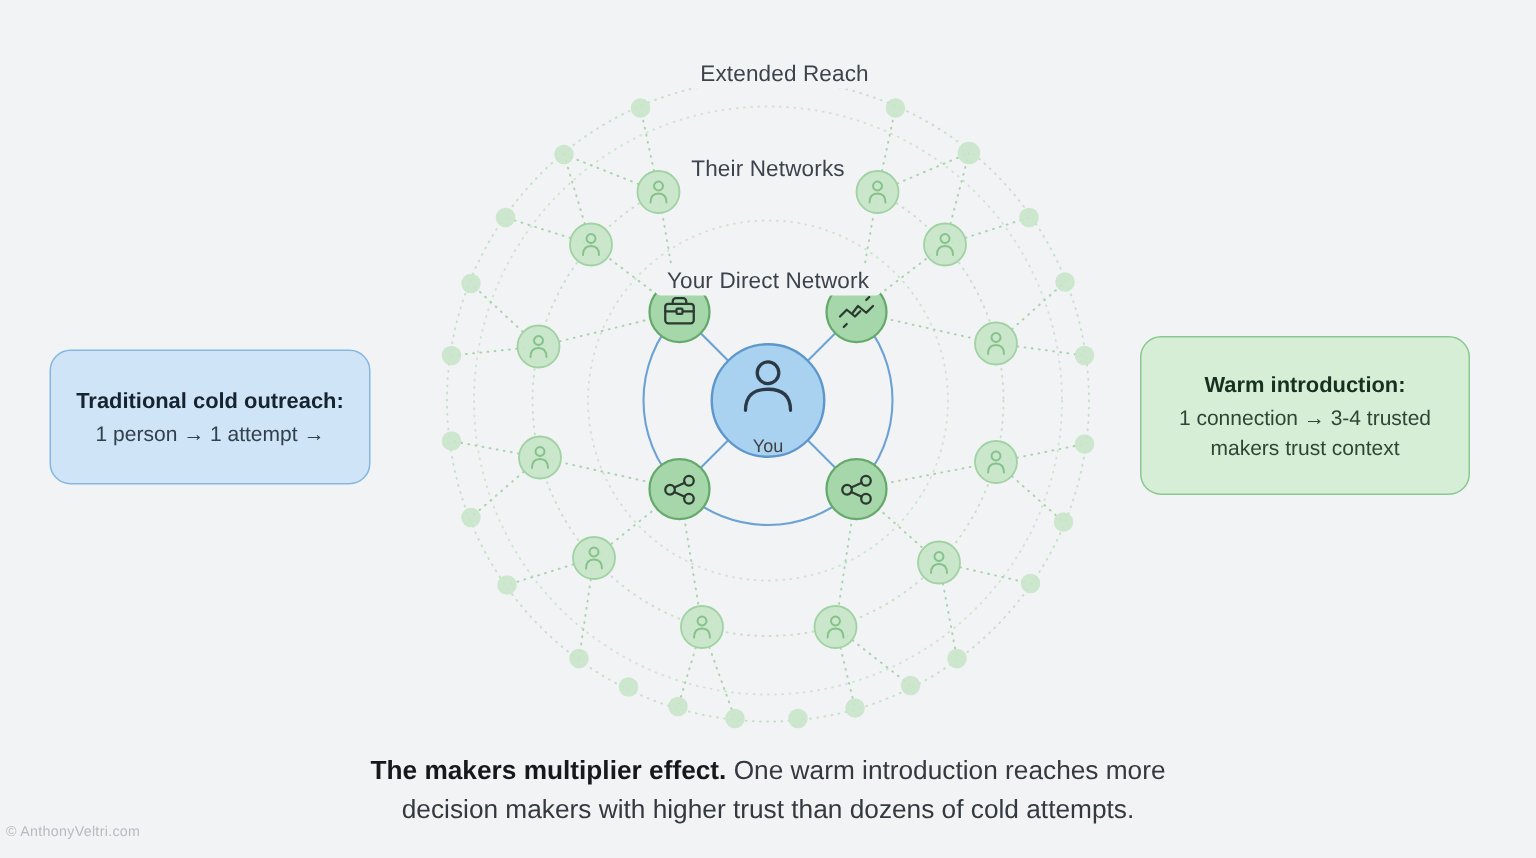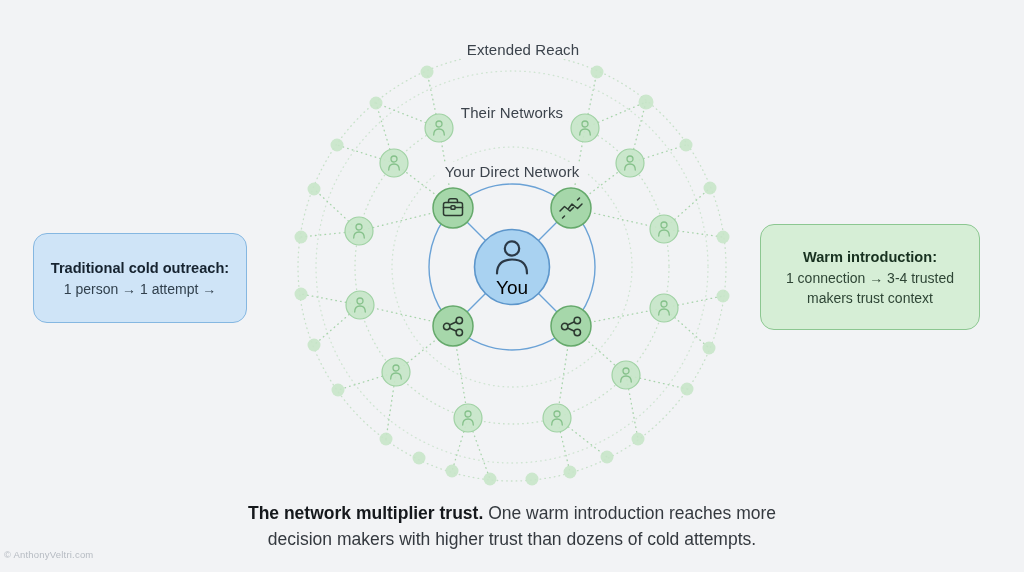--- a/index.html
+++ b/index.html
@@ -5,24 +5,24 @@
   html,body{margin:0;padding:0;}
   body{font-family:"Liberation Sans","DejaVu Sans",sans-serif;background:#e9eaec;}
   #stage{position:relative;width:1024px;height:572px;background:#f2f3f5;overflow:hidden;}
   #diagram-svg{position:absolute;left:0;top:0;}
 
   .ring-label{position:absolute;left:512px;transform:translateX(-50%);
     background:#f2f3f5;padding:1px 8px;border-radius:4px;white-space:nowrap;
     font-size:15px;font-weight:500;color:#3c434c;letter-spacing:.1px;}
   #label-outer{top:40px;margin-left:11px;}
   #label-middle{top:103px;text-align:right;}
-  #label-inner{top:162px;}
-
-  #you-label{position:absolute;left:512px;top:277px;transform:translateX(-50%);
-    font-size:19px;color:#000000;}
+  #label-inner{top:178px;}
+
+  #you-label{position:absolute;left:512px;top:290px;transform:translateX(-50%);
+    font-size:12px;color:#404040;}
 
   .callout{position:absolute;display:flex;flex-direction:column;justify-content:center;
     text-align:center;border-radius:14px;line-height:20px;padding:4px 10px;box-sizing:border-box;}
   .callout .title{font-weight:bold;font-size:14.6px;color:#162330;margin-bottom:1px;}
   .callout .line{font-size:14px;color:#31404d;}
   #callout-cold{left:33px;top:233px;width:214px;height:90px;
     background:#cfe4f7;border:1.5px solid #85b7e1;}
   #callout-warm{left:760px;top:224px;width:220px;height:106px;
     background:#d6eed6;border:1.5px solid #8cc791;}
   #callout-warm .title{color:#17301f;}
@@ -214,18 +214,18 @@
     <div class="line">1 person → 1 attempt →</div>
   </div>
 
   <div class="callout" id="callout-warm">
     <div class="title">Warm introduction:</div>
     <div class="line">1 connection → 3-4 trusted</div>
     <div class="line">makers trust context</div>
   </div>
 
   <div id="caption">
-    <div><span class="cap-bold">The network multiplier trust.</span><span> One warm introduction reaches more</span></div>
+    <div><span class="cap-bold">The makers multiplier effect.</span><span> One warm introduction reaches more</span></div>
     <div>decision makers with higher trust than dozens of cold attempts.</div>
   </div>
 
   <div id="watermark">© AnthonyVeltri.com</div>
 </div>
 
 </body></html>

